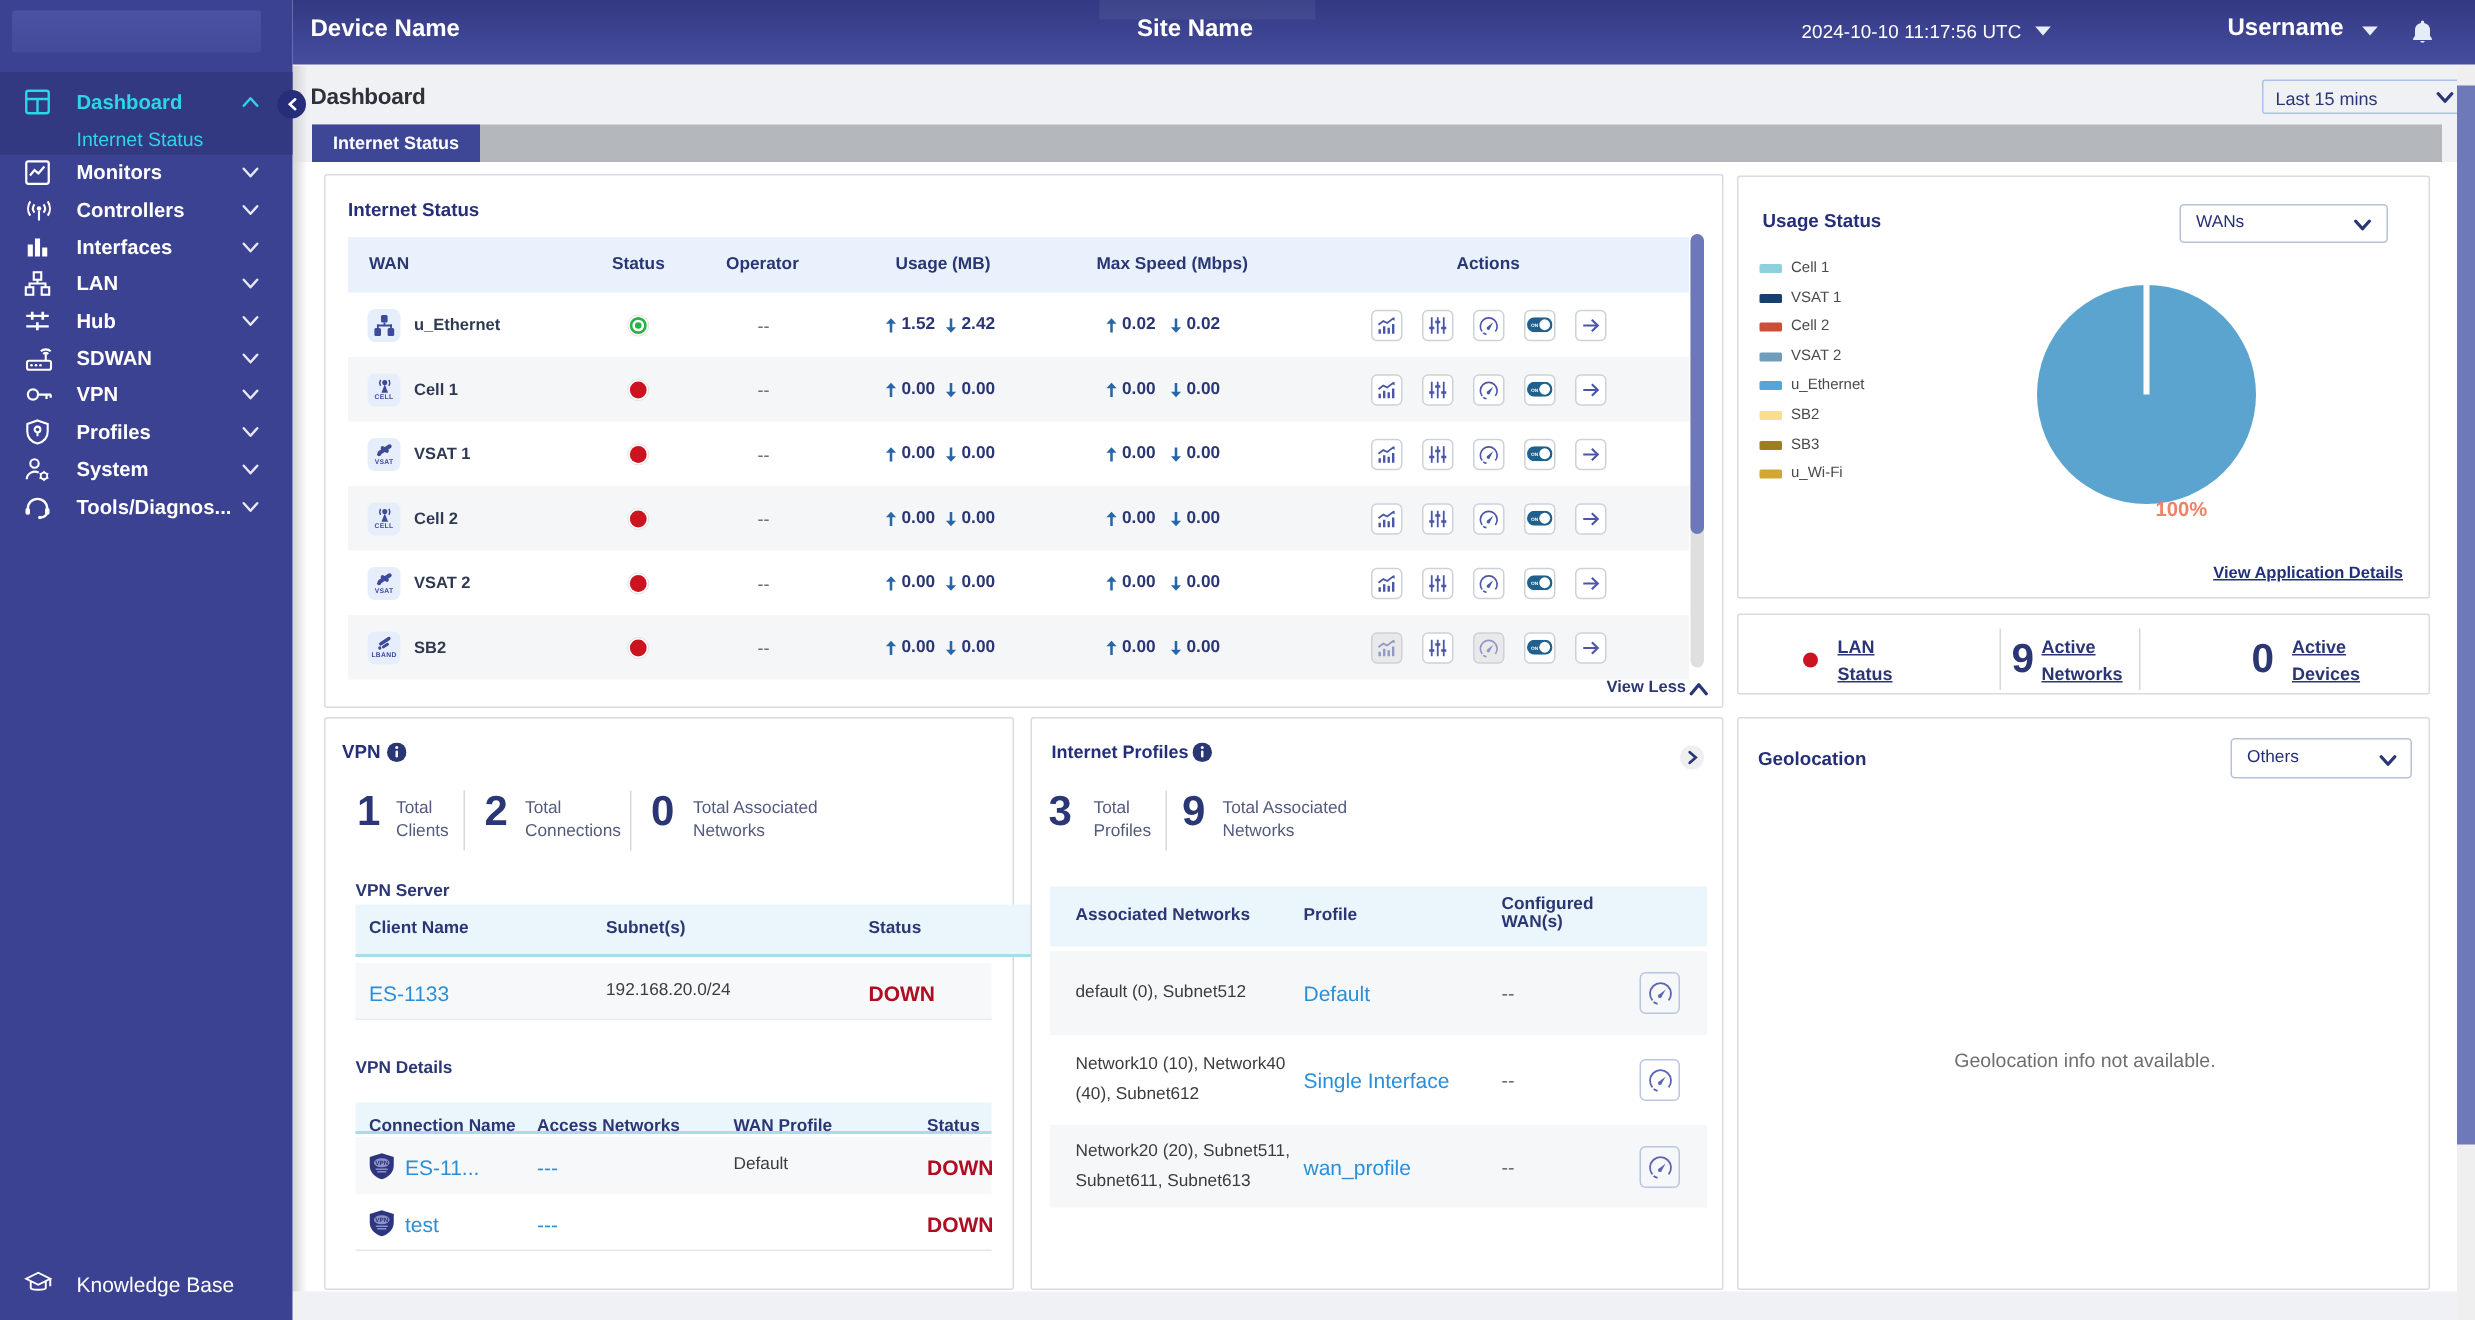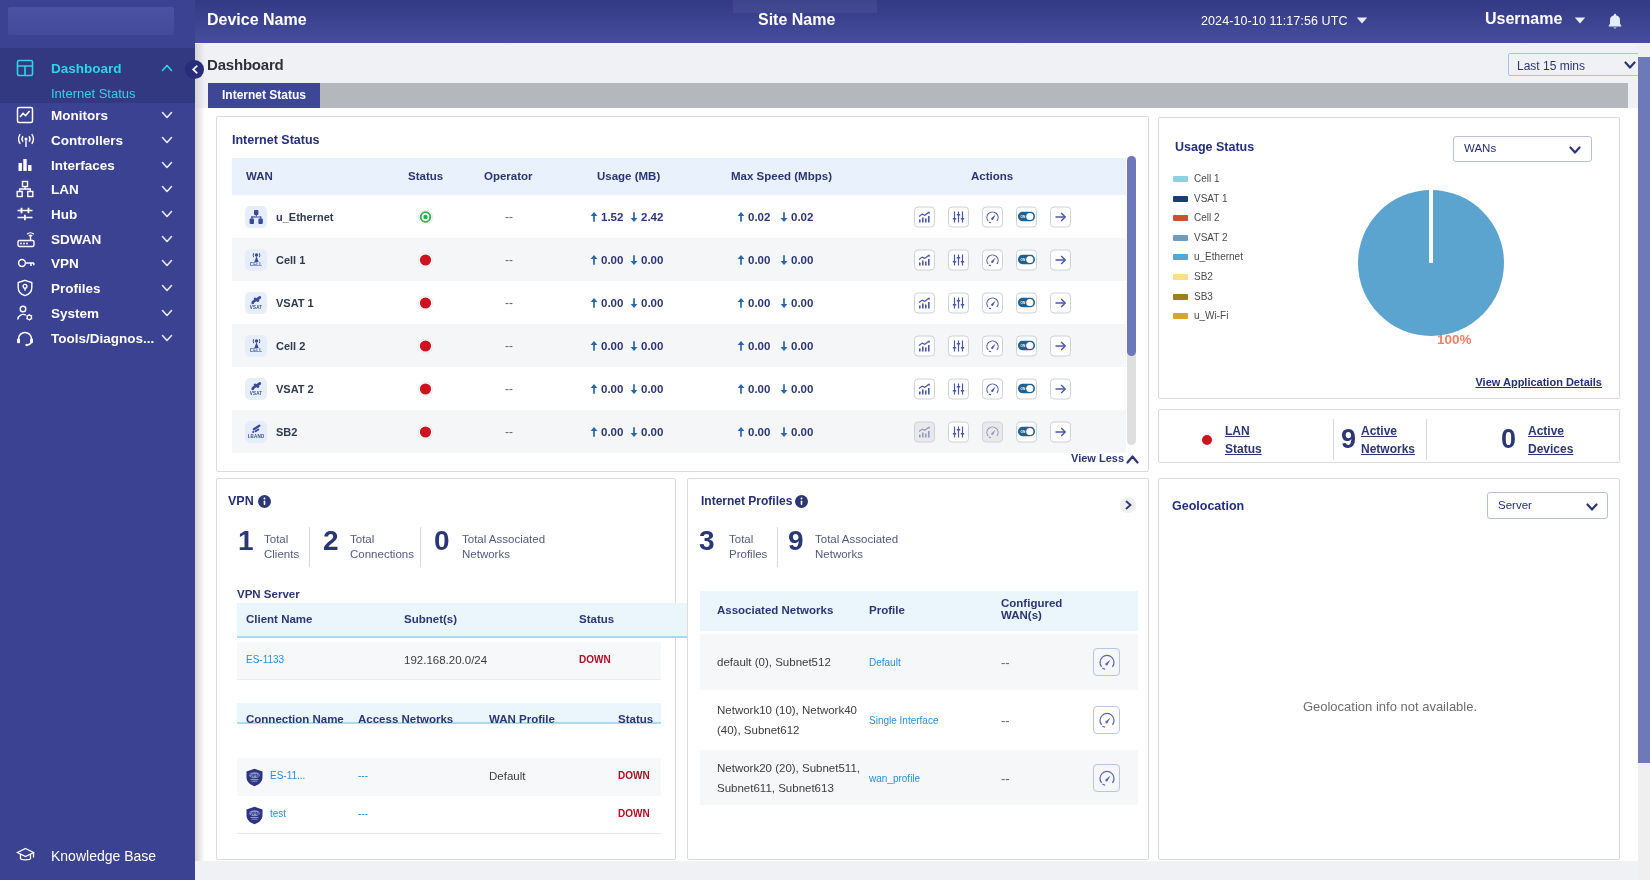--- a/index.html
+++ b/index.html
@@ -60,21 +60,21 @@
 .statnum{position:absolute;font-size:28px;font-weight:700;color:#2b3674;line-height:29px;}
 .statlbl{position:absolute;font-size:11.5px;color:#535a7e;line-height:14.5px;}
 .statdiv{position:absolute;width:1px;height:40px;background:#d8d8da;}
 .subt{position:absolute;font-size:11.5px;font-weight:700;color:#2b3674;}
 .sthead{position:absolute;background:#eaf5fc;border-bottom:2px solid #a8dcec;}
 .sth{position:absolute;font-size:11.5px;font-weight:700;color:#2b3674;}
 .strow{position:absolute;}
 .link{color:#2a8fd8;}
 .down{color:#b00d23;font-weight:700;}
 .sct{font-size:11.5px;color:#3c3c3c;}
-.f13{font-size:10px;}
+.f13{font-size:14px;}
 </style></head><body>
 <div id="page">
 <div id="sidebar">
       <div id="logo"></div>
       <div id="selgroup"></div>
 <div class="navitem" style="top:55px;">
         <span class="ic">
           <svg width="18" height="18" viewBox="0 0 18 18">
             <g stroke="#2bd6e6" stroke-width="1.6" fill="none">
               <rect x="1.5" y="1.5" width="15" height="15" rx="1.5"></rect>
@@ -930,21 +930,21 @@
         <span class="sth" style="left:9px;top:10px;">Client Name</span>
         <span class="sth" style="left:167px;top:10px;">Subnet(s)</span>
         <span class="sth" style="left:342px;top:10px;">Status</span>
       </div>
 <div class="strow" style="left:20px;top:163px;width:424px;height:38px;background:#f7f8fa;border-bottom:1px solid #ececec;">
         <span style="position:absolute;left:9px;top:12px;" class="f13 link">ES-1133</span>
         <span style="position:absolute;left:167px;top:12px;" class="sct">192.168.20.0/24</span>
         <span style="position:absolute;left:342px;top:12px;" class="f13 down">DOWN</span>
       </div>
 <div class="subt" style="left:20px;top:227px;">VPN Details</div>
-<div class="sthead" style="left:20px;top:224px;width:424px;height:21px;">
+<div class="sthead" style="left:20px;top:256px;width:424px;height:21px;">
         <span class="sth" style="left:9px;top:10px;">Connection Name</span>
         <span class="sth" style="left:121px;top:10px;">Access Networks</span>
         <span class="sth" style="left:252px;top:10px;">WAN Profile</span>
         <span class="sth" style="left:381px;top:10px;">Status</span>
       </div>
 <div class="strow" style="left:20px;top:279px;width:424px;height:38px;background:#f7f8fa;">
         <span style="position:absolute;left:8px;top:10px;line-height:0;"><svg width="19" height="19" viewBox="0 0 19 19">
             <path d="M9.5 0.8 L17.5 3.4 V9 c0 4.6 -3.4 7.8 -8 9.2 C4.9 16.8 1.5 13.6 1.5 9 V3.4z" fill="#2e3580"></path>
             <ellipse cx="9.5" cy="7.2" rx="5.2" ry="3" fill="#8c93c8"></ellipse>
             <text x="9.5" y="8.6" font-size="4.2" font-weight="bold" fill="#2e3580" text-anchor="middle">VPN</text>
@@ -1028,21 +1028,21 @@
               <path d="M3.4 14 a8 8 0 0 0 2.7 1.2"></path>
             </g>
             <path d="M7.5 8.7 L11.5 5.6 L9 10 a1.35 1.35 0 1 1 -1.5 -1.3z" fill="#5a66b0"></path>
           </svg>
         </span>
       </div>
 </div>
 <div class="card" id="card-geo" style="left:1158px;top:478px;width:462px;height:382px;">
 <div class="ctit" style="left:13px;top:20px;">Geolocation</div>
 <div class="seldd" style="left:328px;top:13px;width:121px;height:27px;">
-        <span class="t" style="top:6px;font-size:11.5px;font-weight:400;">Server</span>
+        <span class="t" style="top:6px;font-size:11.5px;font-weight:400;">Others</span>
         <span class="c" style="right:9px;top:10px;"><svg width="12" height="8" viewBox="0 0 12 8">
             <path d="M1.5 1.5 L6.0 6.5 L10.5 1.5" stroke="#2b3674" stroke-width="2.2" fill="none" stroke-linecap="round" stroke-linejoin="round"></path>
           </svg></span>
       </div>
 <div style="position:absolute;left:0;top:220px;width:462px;text-align:center;font-size:13px;color:#6e6e6e;">Geolocation info not available.</div>
 </div>
 <div id="pgsb">
       <div id="pgsbthumb"></div>
     </div>
 </div>

